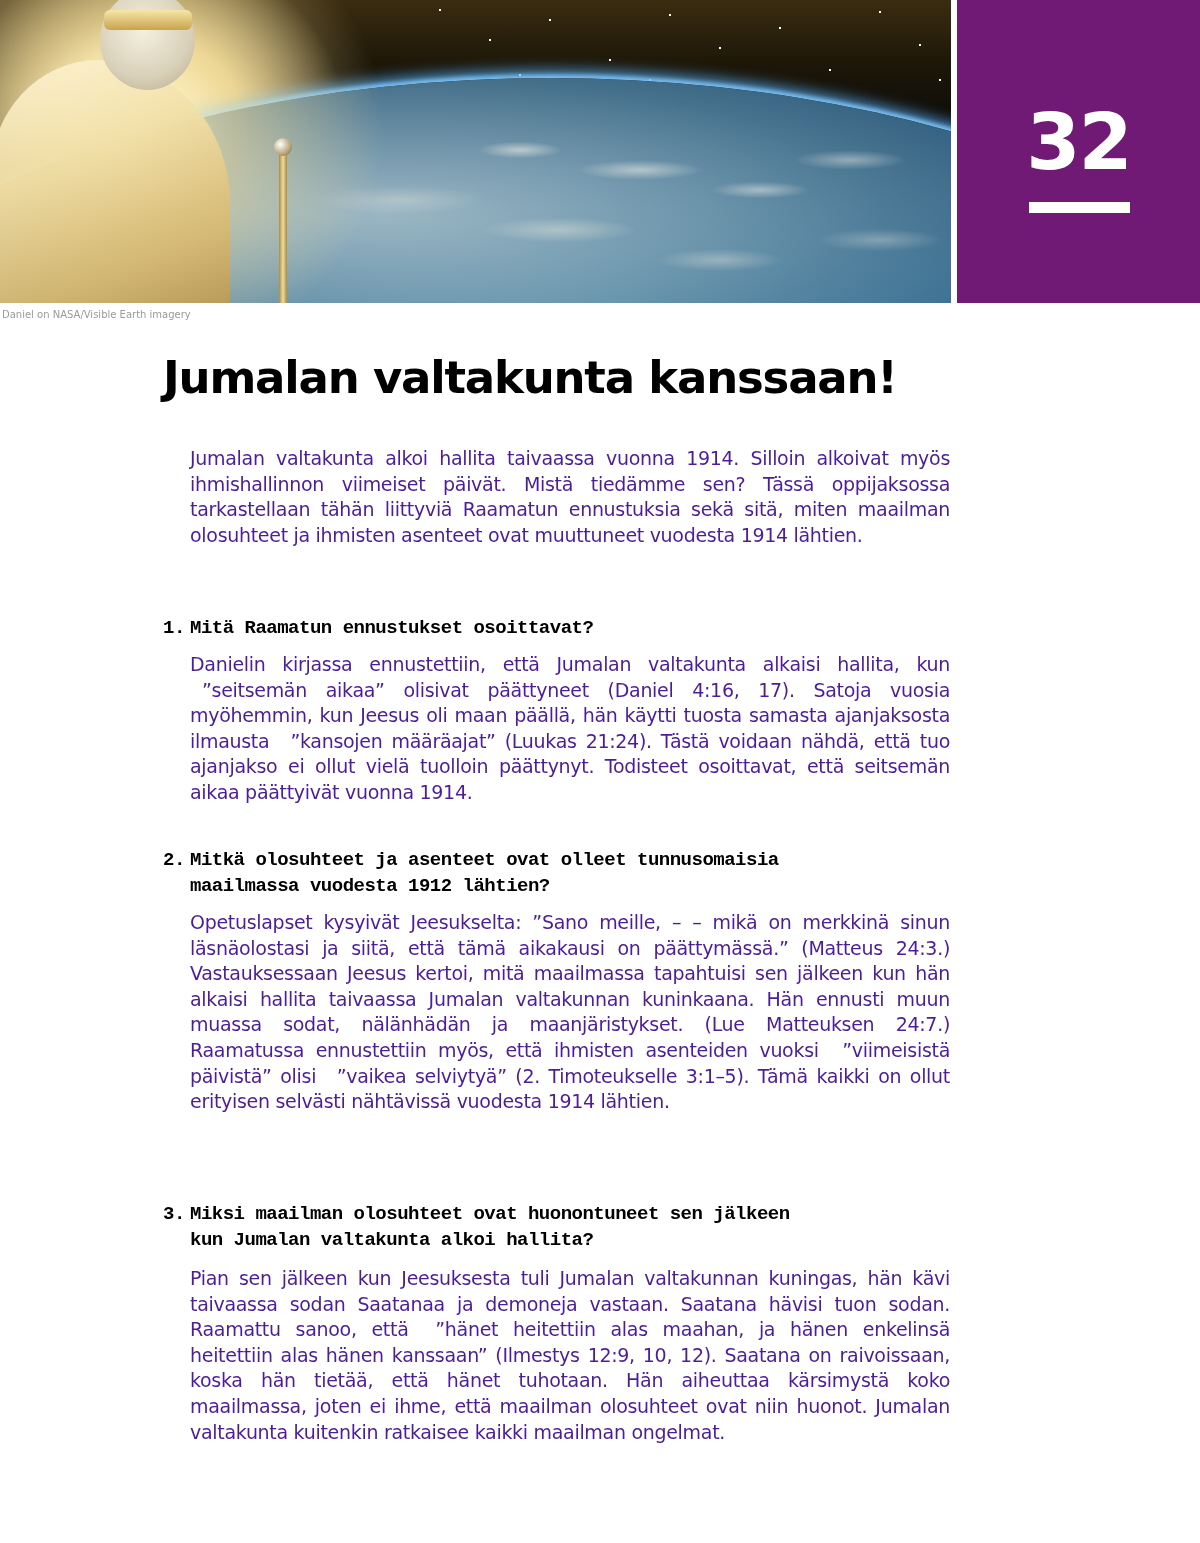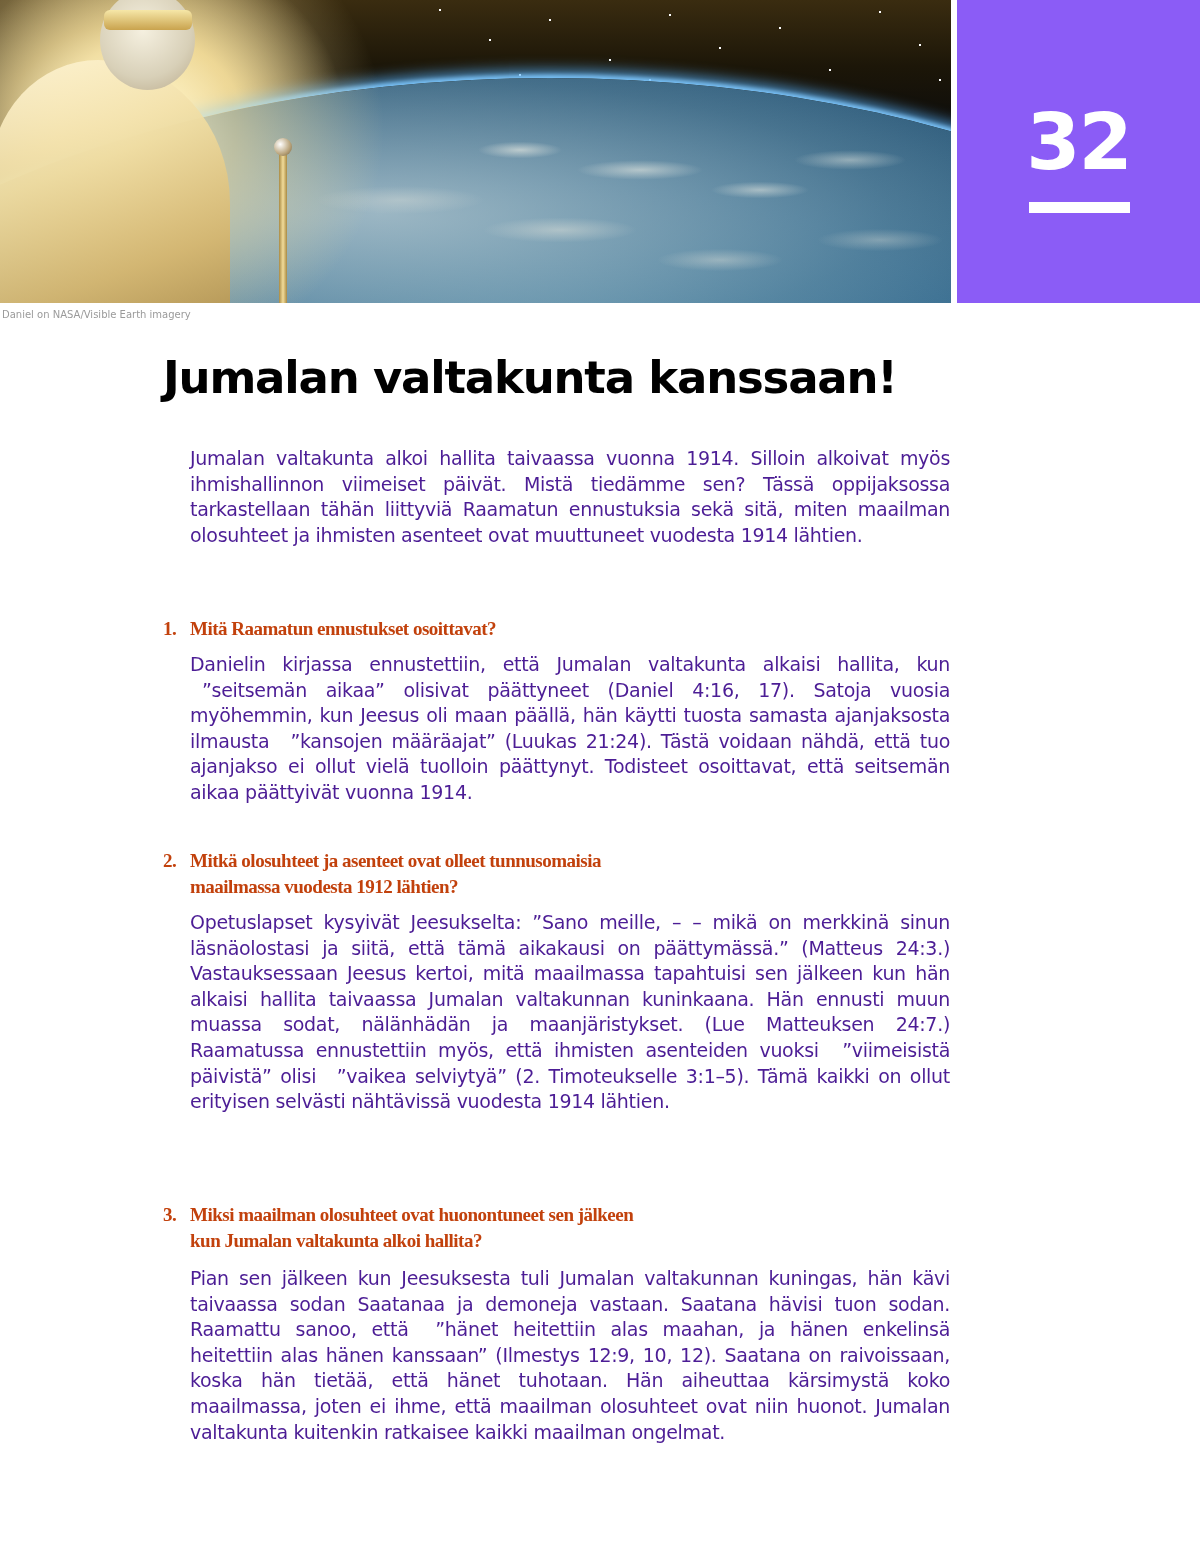--- a/index.html
+++ b/index.html
@@ -49,36 +49,36 @@
                   opacity: 0.92; }
   .hero .head { position: absolute; left: 100px; top: -10px; width: 95px; height: 100px; border-radius: 50%;
                 background: radial-gradient(circle at 45% 40%, #f5f0e0 0%, #d8d0b8 60%, #b8a888 100%); }
   .hero .crown { position: absolute; left: 104px; top: 10px; width: 88px; height: 20px; border-radius: 6px;
                  background: linear-gradient(180deg, #f6e7a8, #c9a34e); }
   .hero .scepter { position: absolute; left: 279px; top: 148px; width: 8px; height: 160px;
                    background: linear-gradient(90deg, #a88a44, #f2dc9a, #a88a44); }
   .hero .scepter-ball { position: absolute; left: 274px; top: 138px; width: 18px; height: 18px; border-radius: 50%;
                         background: radial-gradient(circle at 35% 35%, #ffffff, #b9a37a 60%, #6b5a3a); }
 
-  .chapter-box { position: absolute; left: 957px; top: 0; width: 243px; height: 303px; background: #8b5cf6; }
+  .chapter-box { position: absolute; left: 957px; top: 0; width: 243px; height: 303px; background: #701a75; }
   .chapter-num { position: absolute; left: 0; right: 0; top: 103px; text-align: center; color: #fff;
                  font-family: "DejaVu Sans", sans-serif; font-weight: bold; font-size: 78px; line-height: 1; letter-spacing: -2px; }
   .chapter-rule { position: absolute; left: 72px; top: 202px; width: 101px; height: 11px; background: #fff; }
 
   .credit { position: absolute; left: 2px; top: 309px; font-family: "DejaVu Sans", sans-serif; font-size: 10px; color: #9a9a9a; }
 
   .title { position: absolute; left: 163px; top: 352px; margin: 0; font-family: "DejaVu Sans", sans-serif;
            font-weight: bold; font-size: 45px; color: #000; letter-spacing: -1.2px; line-height: 1.15; }
 
   .para { position: absolute; left: 190px; width: 760px; margin: 0; font-family: "DejaVu Sans", sans-serif;
           font-size: 19px; line-height: 25.6px; color: #4c1d95; text-align: justify; letter-spacing: -0.3px; }
   .para b { font-weight: normal; margin-left: 12px; }
 
-  .q { position: absolute; left: 163px; margin: 0; font-family: Liberation Serif, serif; font-weight: bold;
-       font-size: 19px; line-height: 25.5px; color: #c2410c; letter-spacing: -0.5px; }
+  .q { position: absolute; left: 163px; margin: 0; font-family: Liberation Mono, monospace; font-weight: bold;
+       font-size: 19px; line-height: 25.5px; color: #000000; letter-spacing: -0.5px; }
   .q .qn { display: inline-block; width: 27px; }
   .q .qline2 { display: block; padding-left: 27px; }
 </style>
 </head>
 <body>
 
 <div class="hero" aria-label="Jesus as King in heaven holding a scepter, looking down at the Earth from space">
   <div class="stars"></div>
   <div class="earth"></div>
   <div class="clouds"></div>

